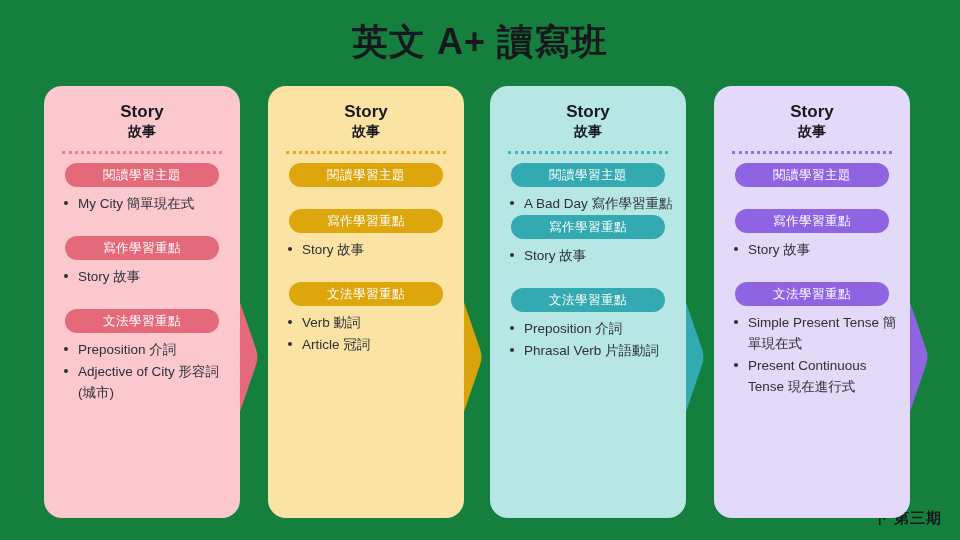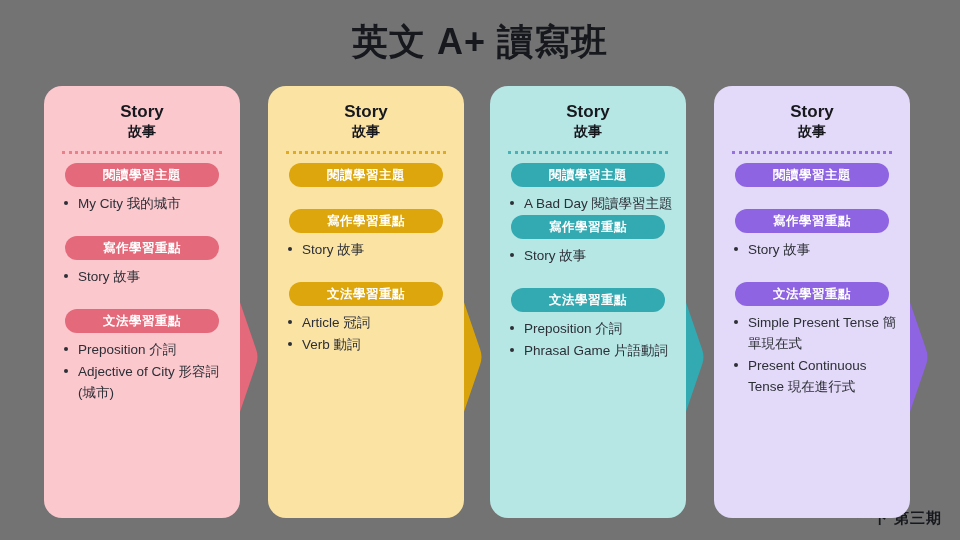--- a/index.html
+++ b/index.html
@@ -5,21 +5,21 @@
   * { box-sizing: border-box; margin: 0; padding: 0; }
   html, body {
     width: 960px; height: 540px;
     background: #f2f6fd;
     font-family: "Liberation Sans", "DejaVu Sans", sans-serif;
     overflow: hidden;
   }
   #page {
     position: relative;
     width: 960px; height: 540px;
-    background: #737373;
+    background: #15803d;
   }
 
   
   .page-title {
     position: absolute;
     top: 18px; left: 0; width: 960px;
     text-align: center;
     font-size: 36px;
     font-weight: bold;
     letter-spacing: 1px;
@@ -68,21 +68,21 @@
   .card-3 .divider { border-color: #35aab0; }
   .card-4 .divider { border-color: #8a5fe0; }
 
   .pill {
     display: block;
     margin: 0 auto 4px auto;
     width: 154px;
     border-radius: 999px;
     text-align: center;
     color: #ffffff;
-    font-weight: bold;
+    font-weight: normal;
     font-size: 12.5px;
     line-height: 24px;
     height: 24px;
     letter-spacing: .5px;
   }
   .card-1 .pill { background: #e4697a; }
   .card-2 .pill { background: #dca60c; }
   .card-3 .pill { background: #33a9b1; }
   .card-4 .pill { background: #8e64e3; }
 
@@ -185,21 +185,21 @@
     </div>
 
     <div class="card card-1">
       <div class="card-head">
         <span class="en">Story</span>
         <span class="zh">故事</span>
       </div>
       <div class="divider"></div>
       <div class="pill">閱讀學習主題</div>
       <ul class="items">
-        <li>My City 我的城市</li>
+        <li>My City 簡單現在式</li>
       </ul>
       <div class="pill gap-top">寫作學習重點</div>
       <ul class="items">
         <li>Story 故事</li>
       </ul>
       <div class="pill gap-top">文法學習重點</div>
       <ul class="items">
         <li>Preposition 介詞</li>
         <li>Adjective of City 形容詞 (城市)</li>
       </ul>
@@ -211,43 +211,43 @@
         <span class="zh">故事</span>
       </div>
       <div class="divider"></div>
       <div class="pill">閱讀學習主題</div>
       <div class="pill gap-top">寫作學習重點</div>
       <ul class="items">
         <li>Story 故事</li>
       </ul>
       <div class="pill gap-top">文法學習重點</div>
       <ul class="items">
+        <li>Verb 動詞</li>
         <li>Article 冠詞</li>
-        <li>Verb 動詞</li>
       </ul>
     </div>
 
     <div class="card card-3">
       <div class="card-head">
         <span class="en">Story</span>
         <span class="zh">故事</span>
       </div>
       <div class="divider"></div>
       <div class="pill">閱讀學習主題</div>
       <ul class="items">
-        <li>A Bad Day 閱讀學習主題</li>
+        <li>A Bad Day 寫作學習重點</li>
       </ul>
       <div class="pill">寫作學習重點</div>
       <ul class="items">
         <li>Story 故事</li>
       </ul>
       <div class="pill gap-top">文法學習重點</div>
       <ul class="items">
         <li>Preposition 介詞</li>
-        <li>Phrasal Game 片語動詞</li>
+        <li>Phrasal Verb 片語動詞</li>
       </ul>
     </div>
 
     <div class="card card-4">
       <div class="card-head">
         <span class="en">Story</span>
         <span class="zh">故事</span>
       </div>
       <div class="divider"></div>
       <div class="pill">閱讀學習主題</div>

